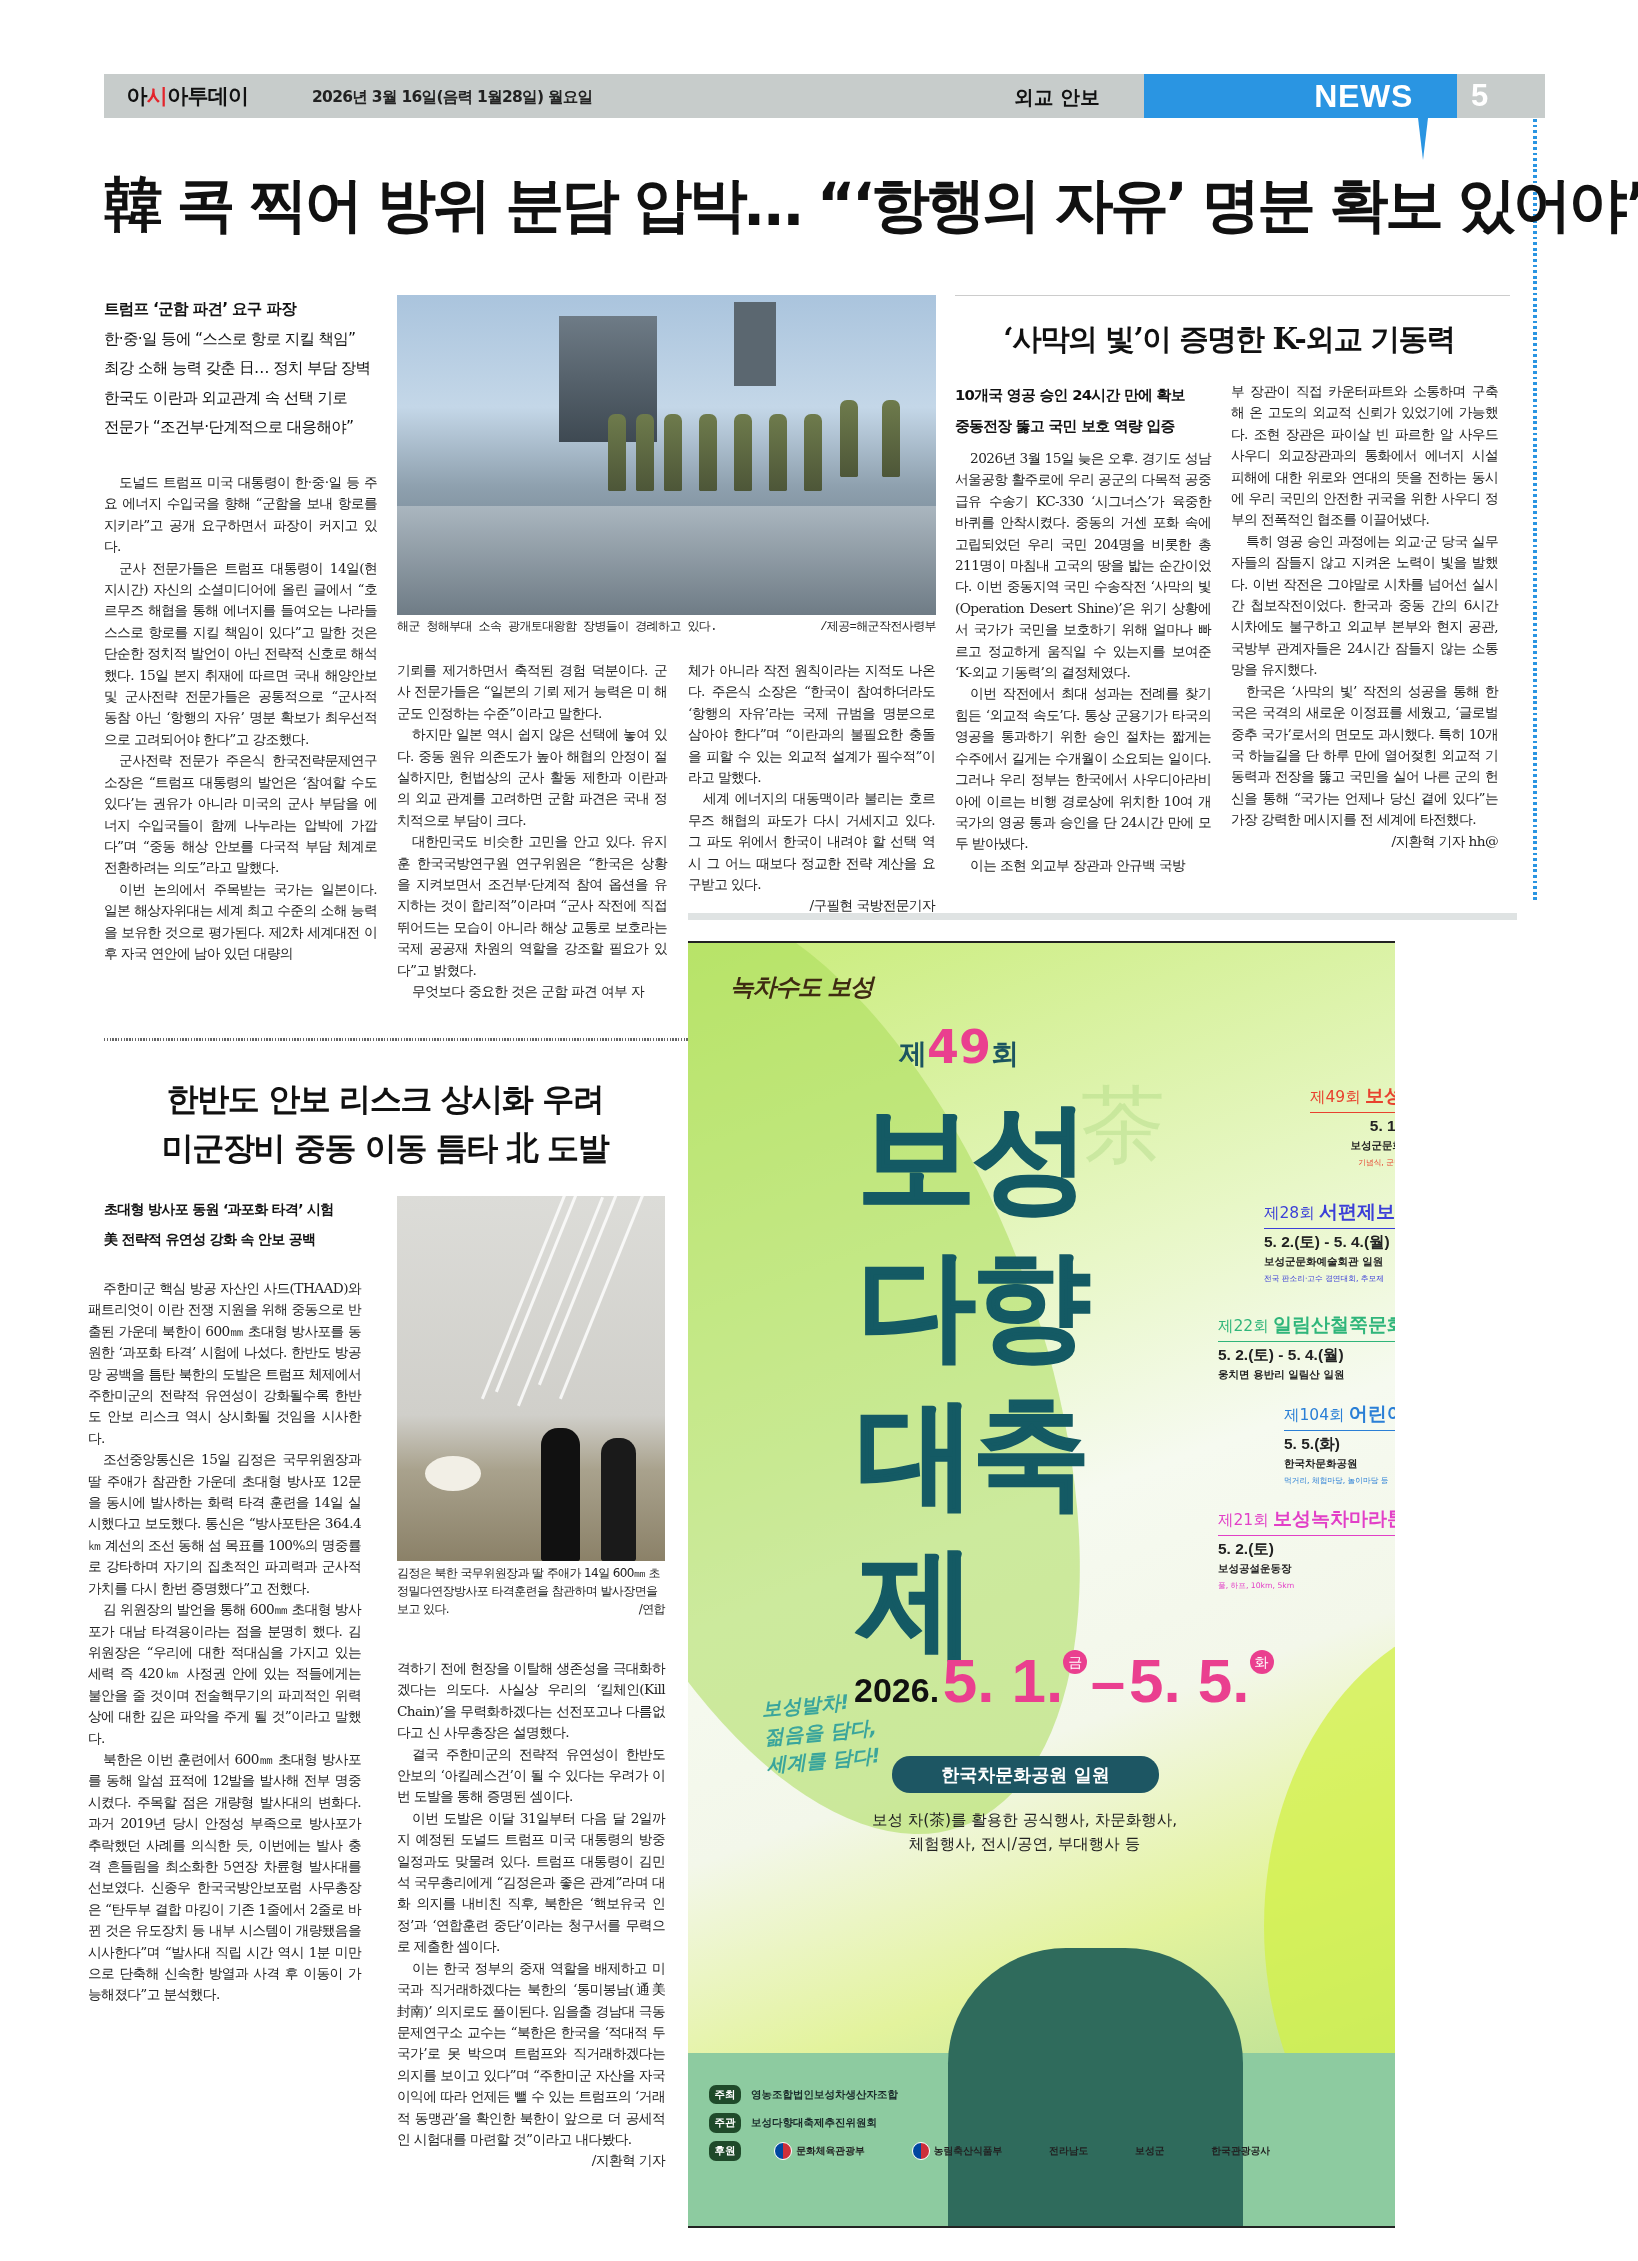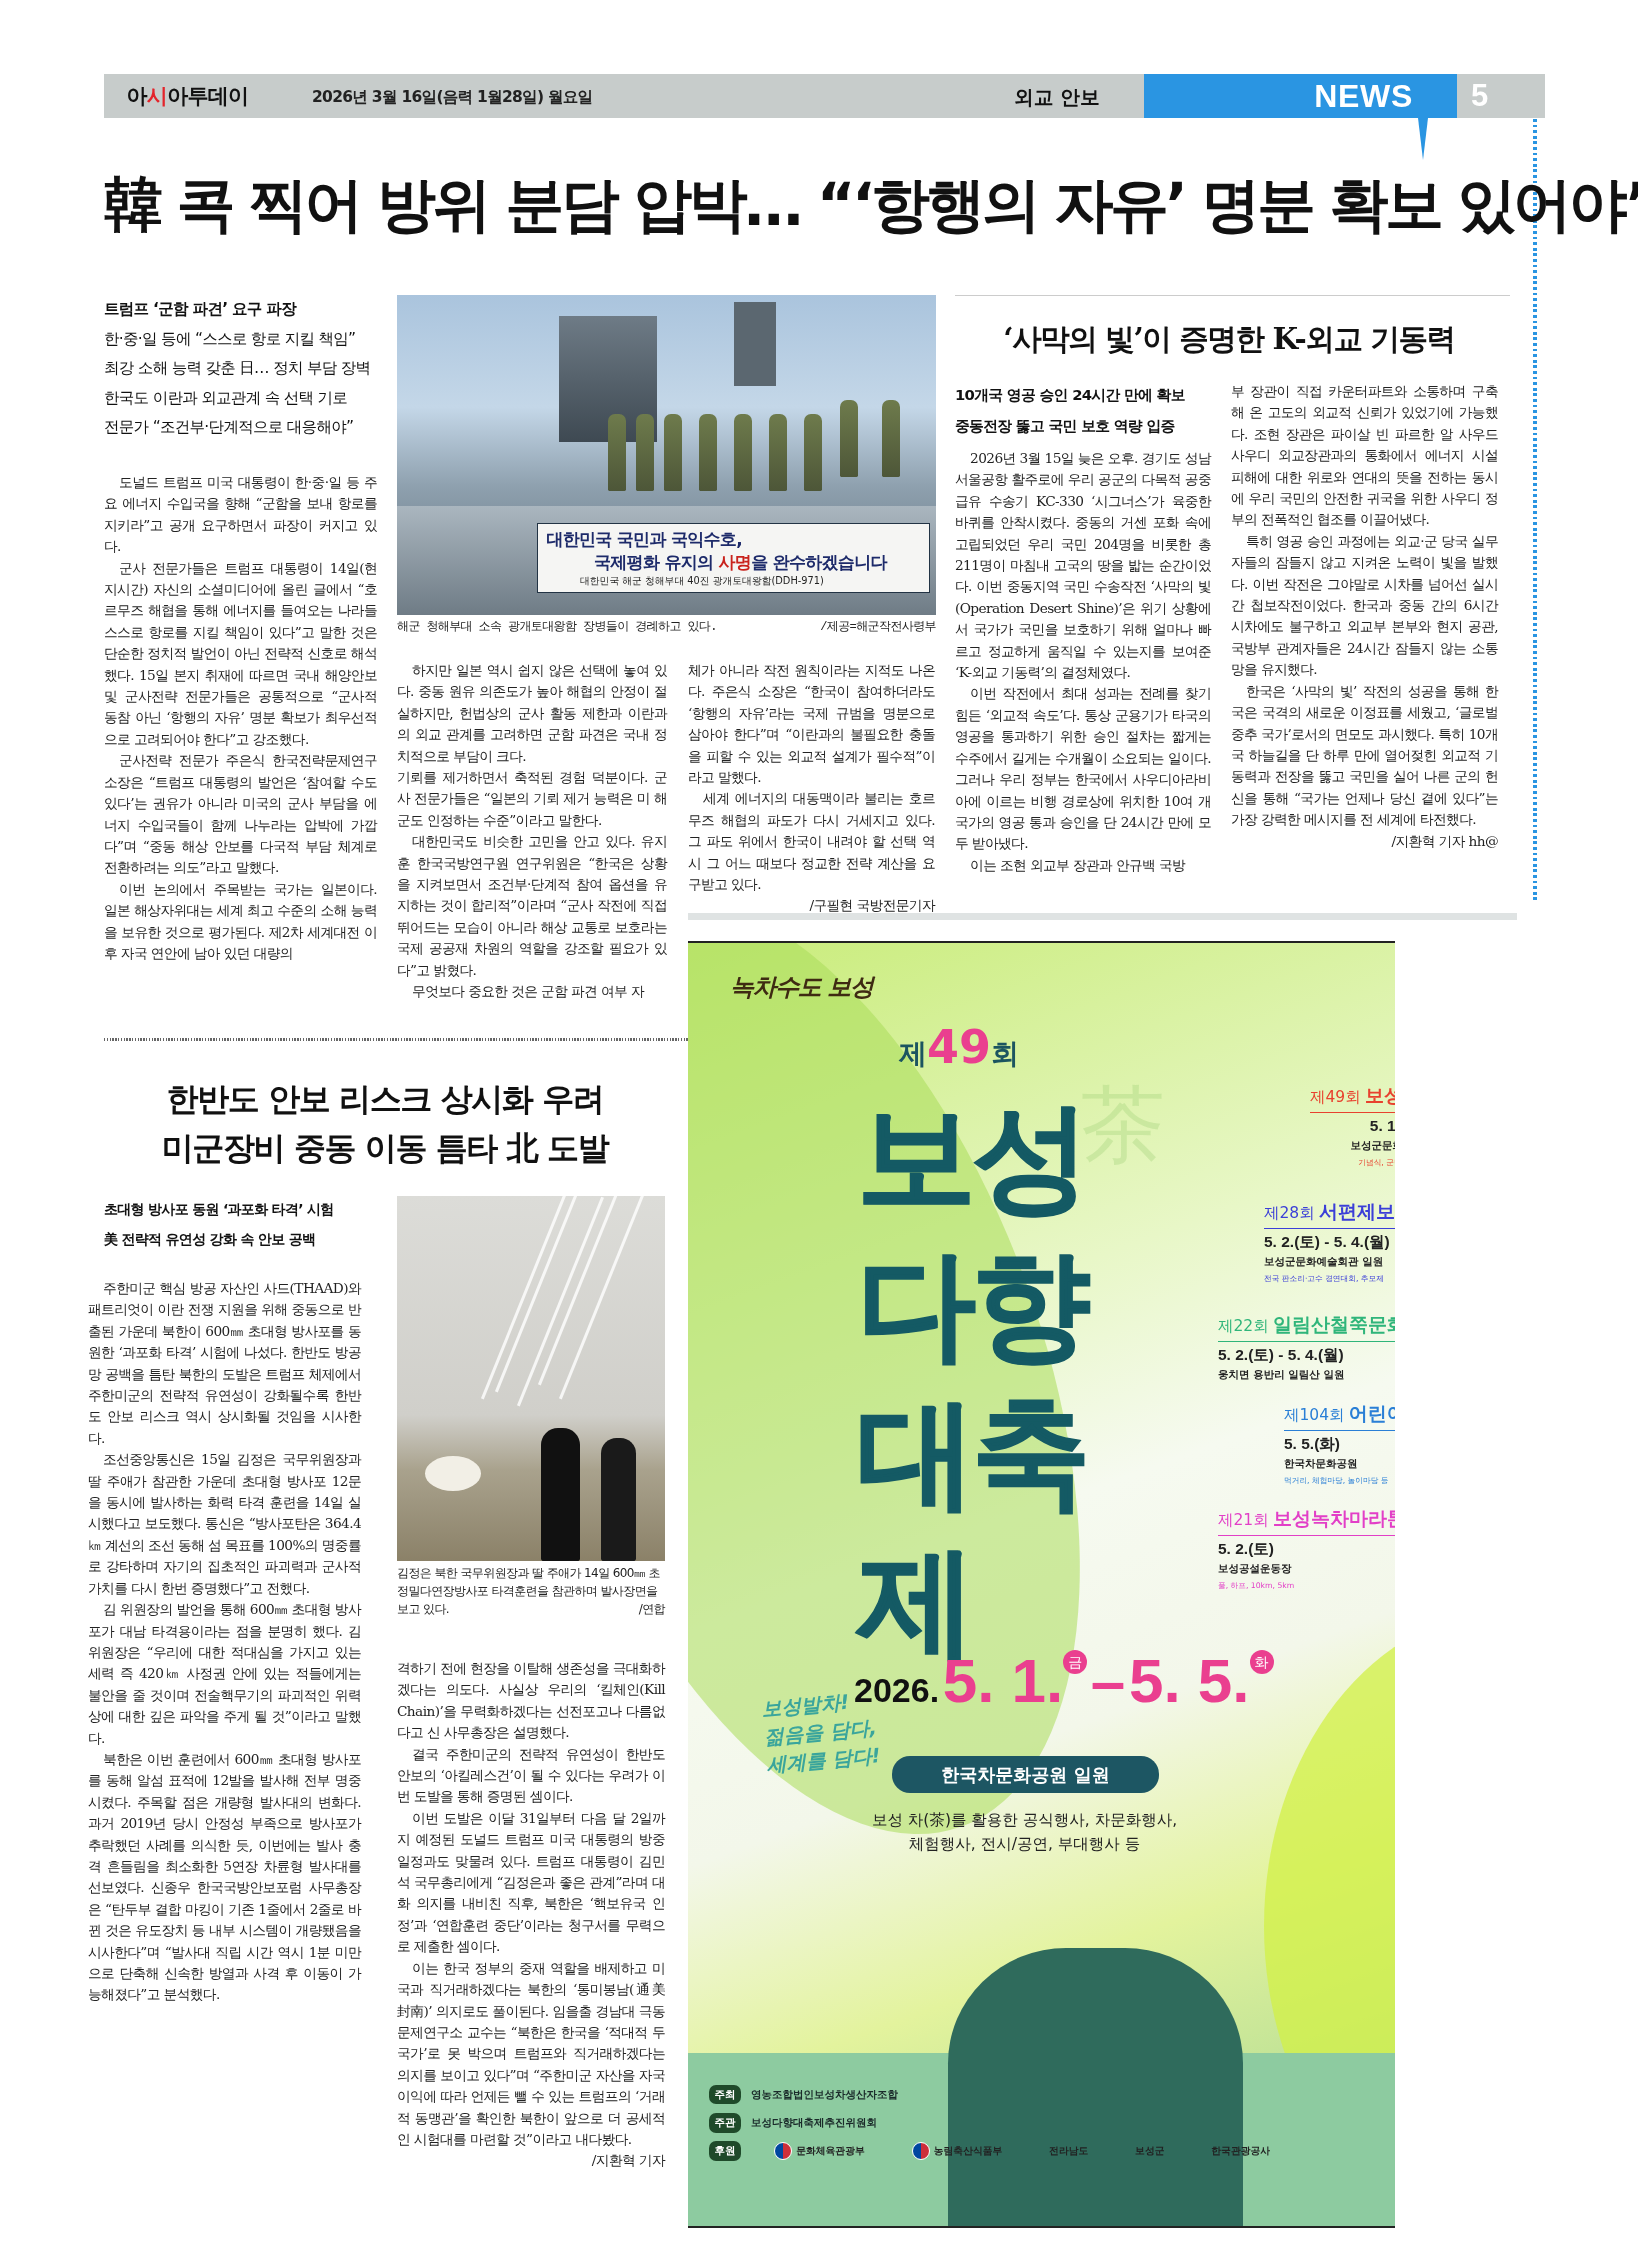--- a/index.html
+++ b/index.html
@@ -144,39 +144,34 @@
   <div class="deck"></div>
   <div class="crew" style="left:211px"></div>
   <div class="crew" style="left:239px"></div>
   <div class="crew" style="left:267px"></div>
   <div class="crew" style="left:302px"></div>
   <div class="crew" style="left:337px"></div>
   <div class="crew" style="left:372px"></div>
   <div class="crew" style="left:407px"></div>
   <div class="crew" style="left:443px; top:105px"></div>
   <div class="crew" style="left:485px; top:105px"></div>
-  <div class="banner">
-    <div class="l1"><span>대한민국 국민과 국익수호,</span></div>
-    <div class="l2"><span>국제평화 유지의 </span><em>사명</em><span>을 완수하겠습니다</span></div>
-    <div class="l3">대한민국 해군 청해부대 40진 광개토대왕함(DDH-971)</div>
-  </div>
 </div>
 <div class="caption cap1">
   <span>해군 청해부대 소속 광개토대왕함 장병들이 경례하고 있다.</span><span class="credit">/제공=해군작전사령부</span>
 </div>
 
 <div class="body a1-col1">
   <p>도널드 트럼프 미국 대통령이 한·중·일 등 주요 에너지 수입국을 향해 “군함을 보내 항로를 지키라”고 공개 요구하면서 파장이 커지고 있다.</p>
   <p>군사 전문가들은 트럼프 대통령이 14일(현지시간) 자신의 소셜미디어에 올린 글에서 “호르무즈 해협을 통해 에너지를 들여오는 나라들 스스로 항로를 지킬 책임이 있다”고 말한 것은 단순한 정치적 발언이 아닌 전략적 신호로 해석했다. 15일 본지 취재에 따르면 국내 해양안보 및 군사전략 전문가들은 공통적으로 “군사적 동참 아닌 ‘항행의 자유’ 명분 확보가 최우선적으로 고려되어야 한다”고 강조했다.</p>
   <p>군사전략 전문가 주은식 한국전략문제연구소장은 “트럼프 대통령의 발언은 ‘참여할 수도 있다’는 권유가 아니라 미국의 군사 부담을 에너지 수입국들이 함께 나누라는 압박에 가깝다”며 “중동 해상 안보를 다국적 부담 체계로 전환하려는 의도”라고 말했다.</p>
   <p>이번 논의에서 주목받는 국가는 일본이다. 일본 해상자위대는 세계 최고 수준의 소해 능력을 보유한 것으로 평가된다. 제2차 세계대전 이후 자국 연안에 남아 있던 대량의</p>
 </div>
 <div class="body a1-col2">
+  <p style="text-indent:0">기뢰를 제거하면서 축적된 경험 덕분이다. 군사 전문가들은 “일본의 기뢰 제거 능력은 미 해군도 인정하는 수준”이라고 말한다.</p>
   <p>하지만 일본 역시 쉽지 않은 선택에 놓여 있다. 중동 원유 의존도가 높아 해협의 안정이 절실하지만, 헌법상의 군사 활동 제한과 이란과의 외교 관계를 고려하면 군함 파견은 국내 정치적으로 부담이 크다.</p>
-  <p style="text-indent:0">기뢰를 제거하면서 축적된 경험 덕분이다. 군사 전문가들은 “일본의 기뢰 제거 능력은 미 해군도 인정하는 수준”이라고 말한다.</p>
   <p>대한민국도 비슷한 고민을 안고 있다. 유지훈 한국국방연구원 연구위원은 “한국은 상황을 지켜보면서 조건부·단계적 참여 옵션을 유지하는 것이 합리적”이라며 “군사 작전에 직접 뛰어드는 모습이 아니라 해상 교통로 보호라는 국제 공공재 차원의 역할을 강조할 필요가 있다”고 밝혔다.</p>
   <p>무엇보다 중요한 것은 군함 파견 여부 자</p>
 </div>
 <div class="body a1-col3">
   <p style="text-indent:0">체가 아니라 작전 원칙이라는 지적도 나온다. 주은식 소장은 “한국이 참여하더라도 ‘항행의 자유’라는 국제 규범을 명분으로 삼아야 한다”며 “이란과의 불필요한 충돌을 피할 수 있는 외교적 설계가 필수적”이라고 말했다.</p>
   <p>세계 에너지의 대동맥이라 불리는 호르무즈 해협의 파도가 다시 거세지고 있다. 그 파도 위에서 한국이 내려야 할 선택 역시 그 어느 때보다 정교한 전략 계산을 요구받고 있다.</p>
   <div class="byline">/구필현 국방전문기자</div>
 </div>
 
 <div class="divider1"></div>

